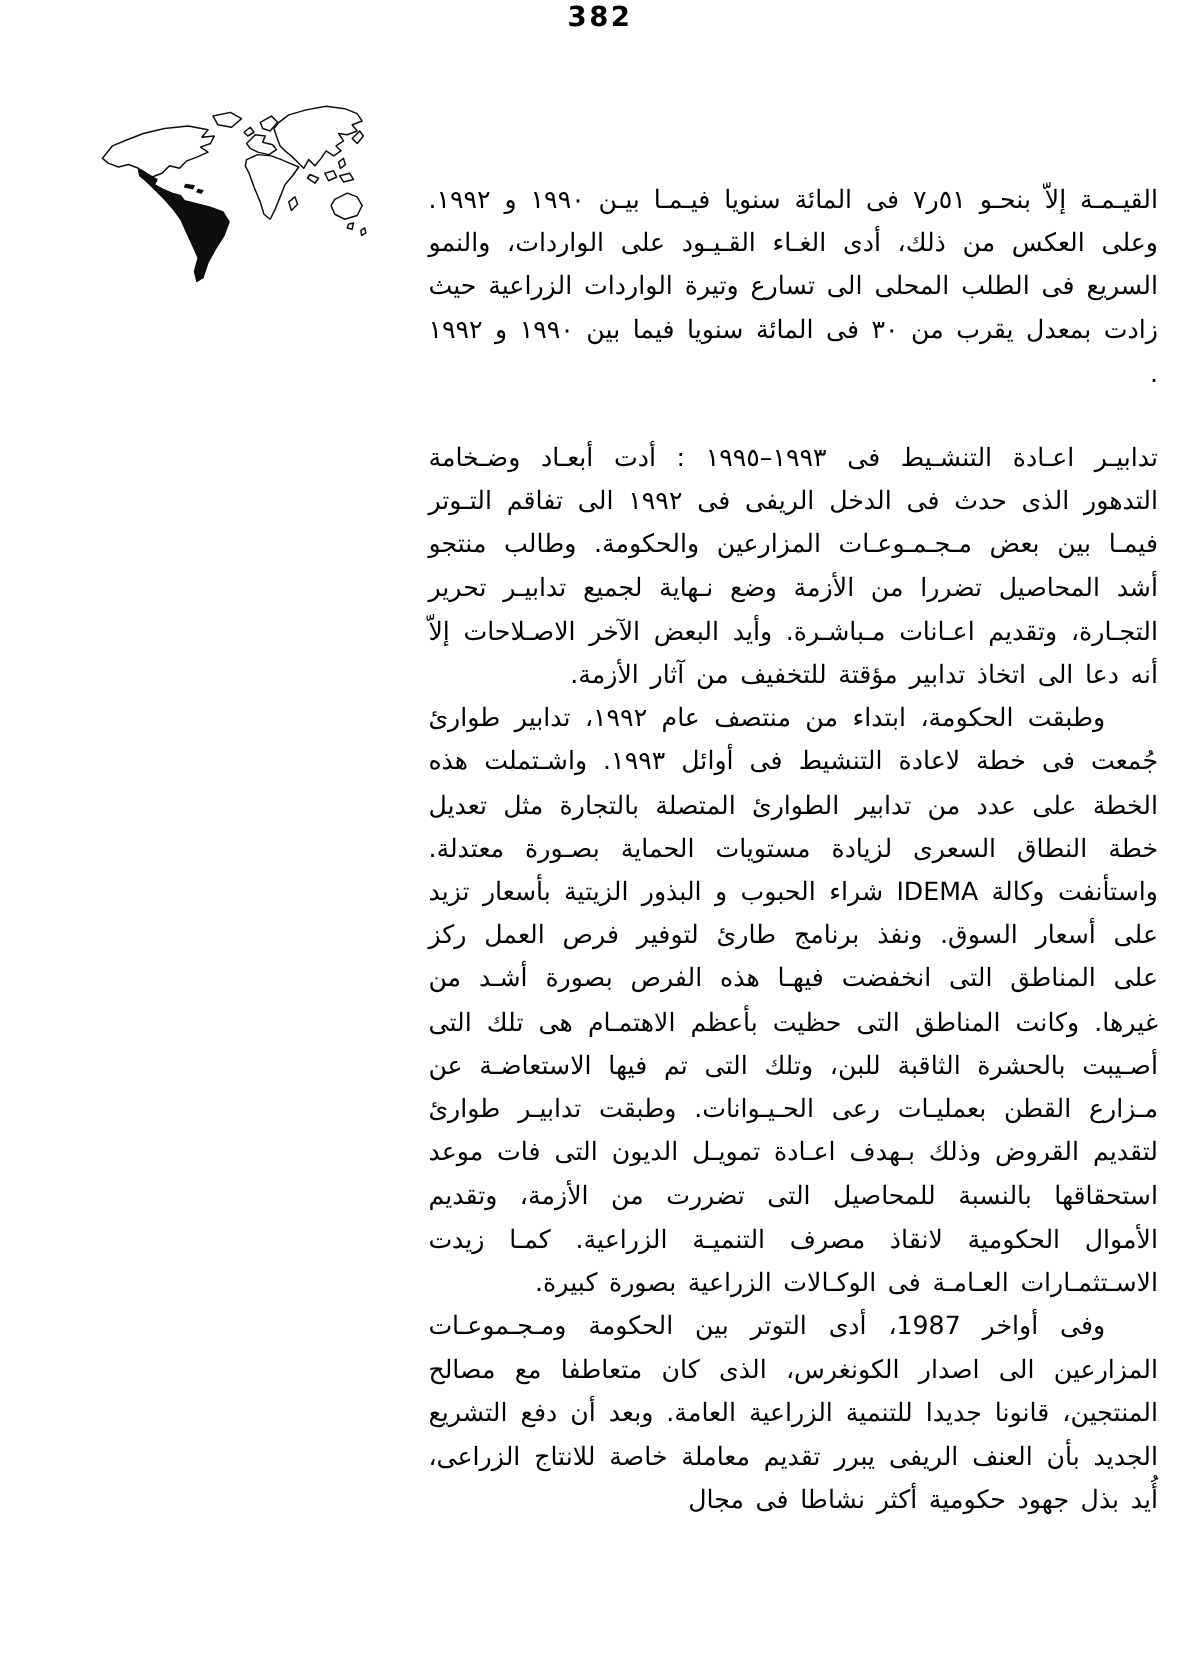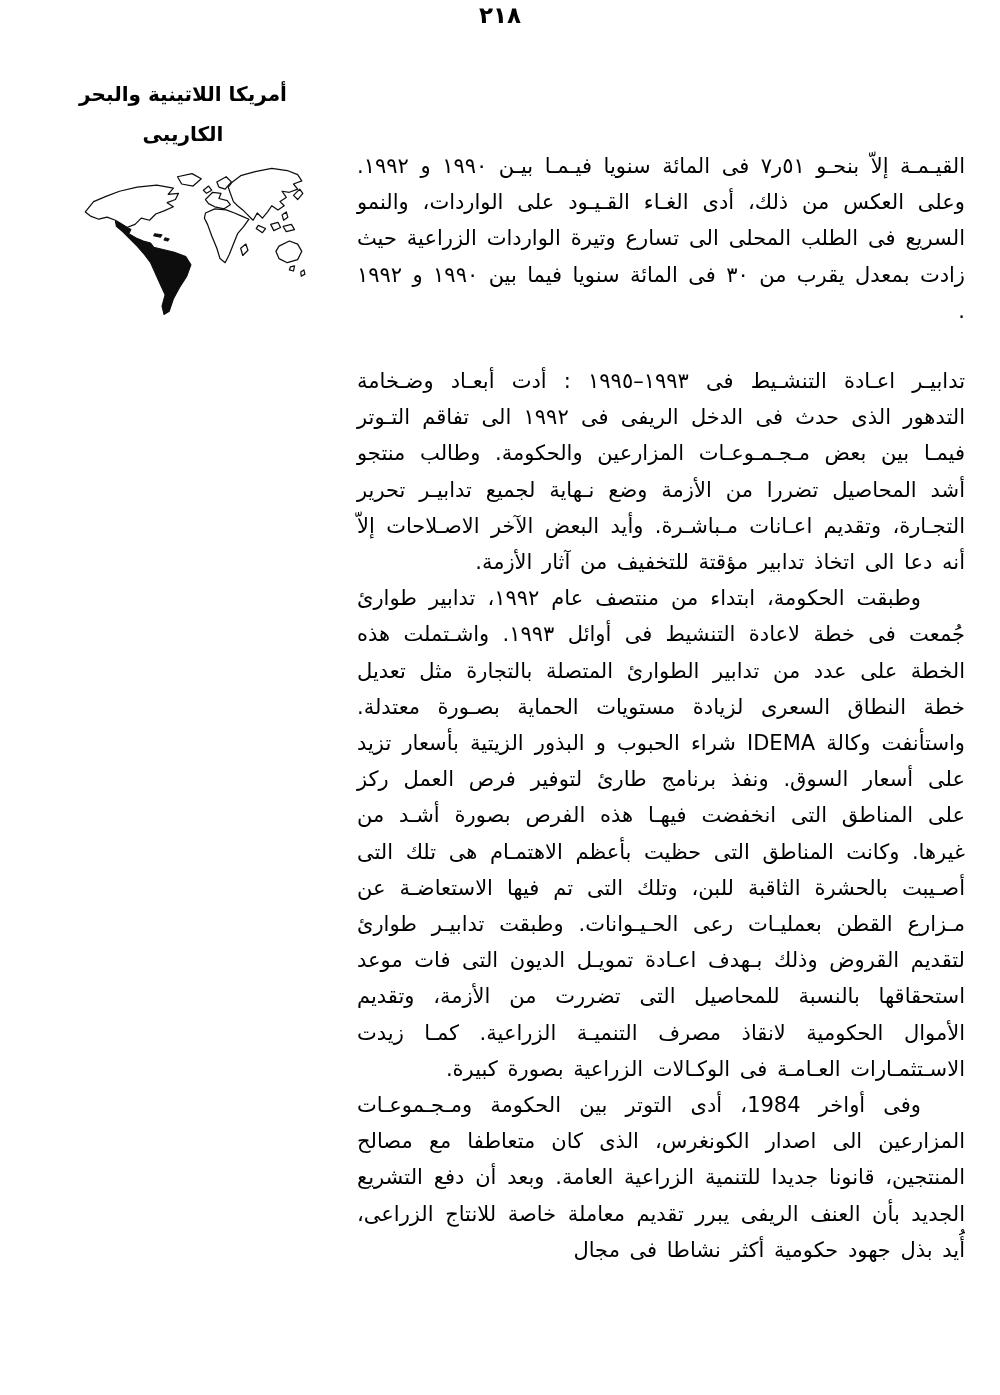--- a/index.html
+++ b/index.html
@@ -38,27 +38,23 @@
   .text-column p { margin:0; padding:0; }
   .para-gap { margin-top:34px !important; }
   .indent { text-indent:44px; }
   .lead { font-weight:normal; }
 </style>
 </head>
 <body>
 
 <div class="page">
 
-  <div class="page-number">٢١٨</div>
+  <div class="page-number">382</div>
 
   <div class="figure">
-    <div class="figure-caption">
-      <div>أمريكا اللاتينية والبحر</div>
-      <div>الكاريبى</div>
-    </div>
     <div class="map-wrap">
       <svg width="232" height="160" viewBox="0 0 448 308" xmlns="http://www.w3.org/2000/svg">
 
         <path class="landmass" d="M18,96 L34,76 L58,66 L84,56 L118,48 L156,44 L188,50 L178,62 L198,60 L192,72 L176,78 L188,86 L170,94 L154,100 L142,112 L126,108 L114,120 L98,126 L86,118 L76,112 L60,106 L44,110 L28,104 Z"></path>
 
         <path class="landmass" d="M196,28 L224,22 L242,32 L226,46 L204,42 Z"></path>
 
         <path class="highlight" d="M76,114 L92,122 L106,130 L102,138 L116,146 L130,152 L144,156 L150,164 L166,168 L190,174 L212,182 L222,198 L214,220 L200,242 L188,264 L180,288 L170,294 L166,278 L172,256 L162,234 L152,212 L144,194 L132,178 L118,162 L104,148 L90,134 L78,124 Z"></path>
         <path class="highlight" d="M152,138 l14,2 l-3,5 l-13,-3 Z M172,146 l8,2 l-3,4 l-7,-2 Z"></path>
 
@@ -87,17 +83,17 @@
     <p>
       <span>القيـمـة إلاّ بنحـو ٥١ر٧ فى المائة سنويا فيـمـا بيـن ١٩٩٠ و ١٩٩٢. وعلى العكس من ذلك، أدى الغـاء القـيـود على الواردات، والنمو السريع فى الطلب المحلى الى تسارع وتيرة الواردات الزراعية حيث زادت بمعدل يقرب من ٣٠ فى المائة سنويا فيما بين ١٩٩٠ و ١٩٩٢ .</span>
     </p>
     <p class="para-gap">
       <span class="lead">تدابيـر اعـادة التنشـيط فى ١٩٩٣–١٩٩٥ : </span><span>أدت أبعـاد وضـخامة التدهور الذى حدث فى الدخل الريفى فى ١٩٩٢ الى تفاقم التـوتر فيمـا بين بعض مـجـمـوعـات المزارعين والحكومة. وطالب منتجو أشد المحاصيل تضررا من الأزمة وضع نـهاية لجميع تدابيـر تحرير التجـارة، وتقديم اعـانات مـباشـرة. وأيد البعض الآخر الاصـلاحات إلاّ أنه دعا الى اتخاذ تدابير مؤقتة للتخفيف من آثار الأزمة.</span>
     </p>
     <p class="indent">
       <span>وطبقت الحكومة، ابتداء من منتصف عام ١٩٩٢، تدابير طوارئ جُمعت فى خطة لاعادة التنشيط فى أوائل ١٩٩٣. واشـتملت هذه الخطة على عدد من تدابير الطوارئ المتصلة بالتجارة مثل تعديل خطة النطاق السعرى لزيادة مستويات الحماية بصـورة معتدلة. واستأنفت وكالة IDEMA شراء الحبوب و البذور الزيتية بأسعار تزيد على أسعار السوق. ونفذ برنامج طارئ لتوفير فرص العمل ركز على المناطق التى انخفضت فيهـا هذه الفرص بصورة أشـد من غيرها. وكانت المناطق التى حظيت بأعظم الاهتمـام هى تلك التى أصـيبت بالحشرة الثاقبة للبن، وتلك التى تم فيها الاستعاضـة عن مـزارع القطن بعمليـات رعى الحـيـوانات. وطبقت تدابيـر طوارئ لتقديم القروض وذلك بـهدف اعـادة تمويـل الديون التى فات موعد استحقاقها بالنسبة للمحاصيل التى تضررت من الأزمة، وتقديم الأموال الحكومية لانقاذ مصرف التنميـة الزراعية. كمـا زيدت الاسـتثمـارات العـامـة فى الوكـالات الزراعية بصورة كبيرة.</span>
     </p>
     <p class="indent">
-      <span>وفى أواخر 1984، أدى التوتر بين الحكومة ومـجـموعـات المزارعين الى اصدار الكونغرس، الذى كان متعاطفا مع مصالح المنتجين، قانونا جديدا للتنمية الزراعية العامة. وبعد أن دفع التشريع الجديد بأن العنف الريفى يبرر تقديم معاملة خاصة للانتاج الزراعى، أُيد بذل جهود حكومية أكثر نشاطا فى مجال</span>
+      <span>وفى أواخر 1987، أدى التوتر بين الحكومة ومـجـموعـات المزارعين الى اصدار الكونغرس، الذى كان متعاطفا مع مصالح المنتجين، قانونا جديدا للتنمية الزراعية العامة. وبعد أن دفع التشريع الجديد بأن العنف الريفى يبرر تقديم معاملة خاصة للانتاج الزراعى، أُيد بذل جهود حكومية أكثر نشاطا فى مجال</span>
     </p>
   </div>
 
 </div>
 
 </body></html>

